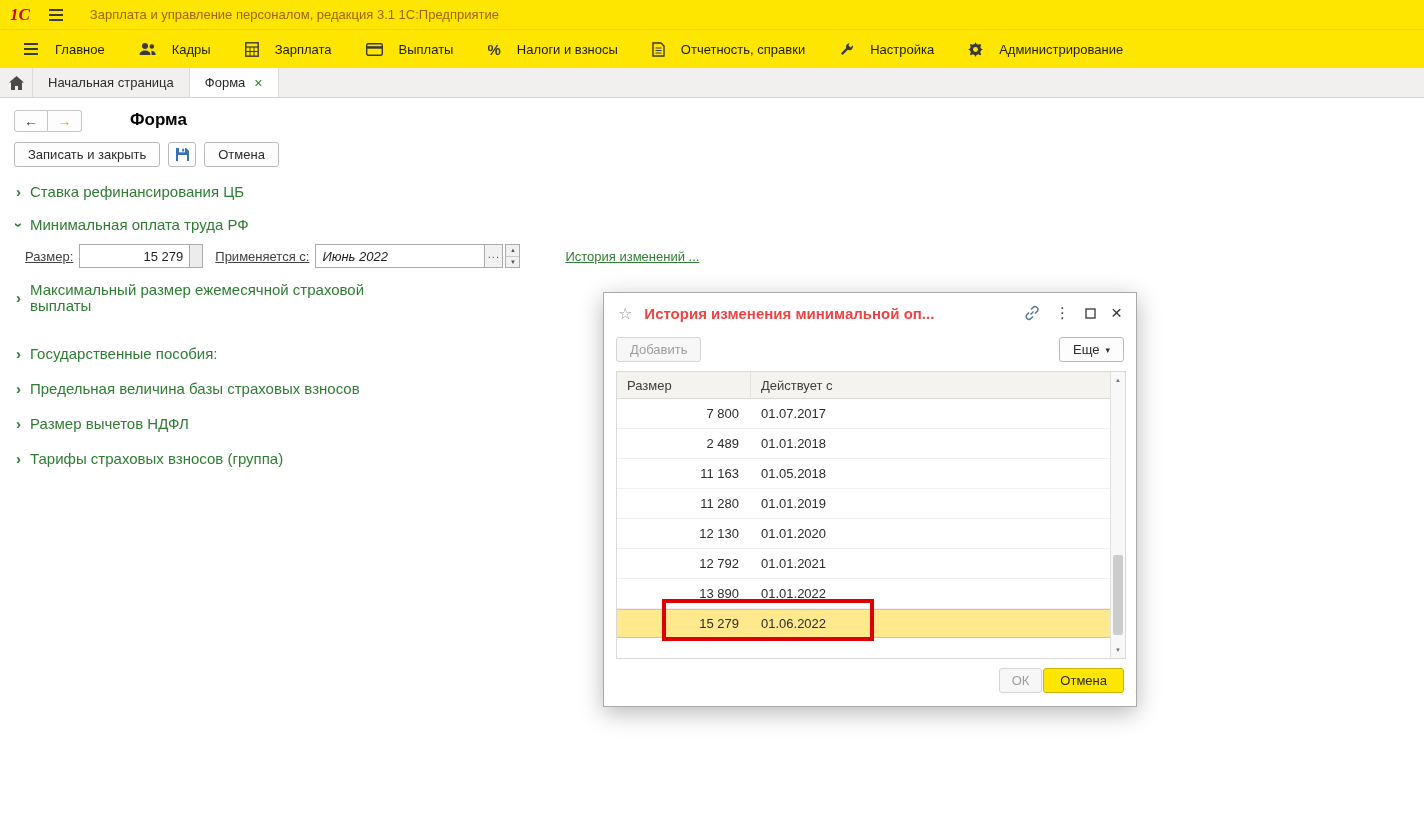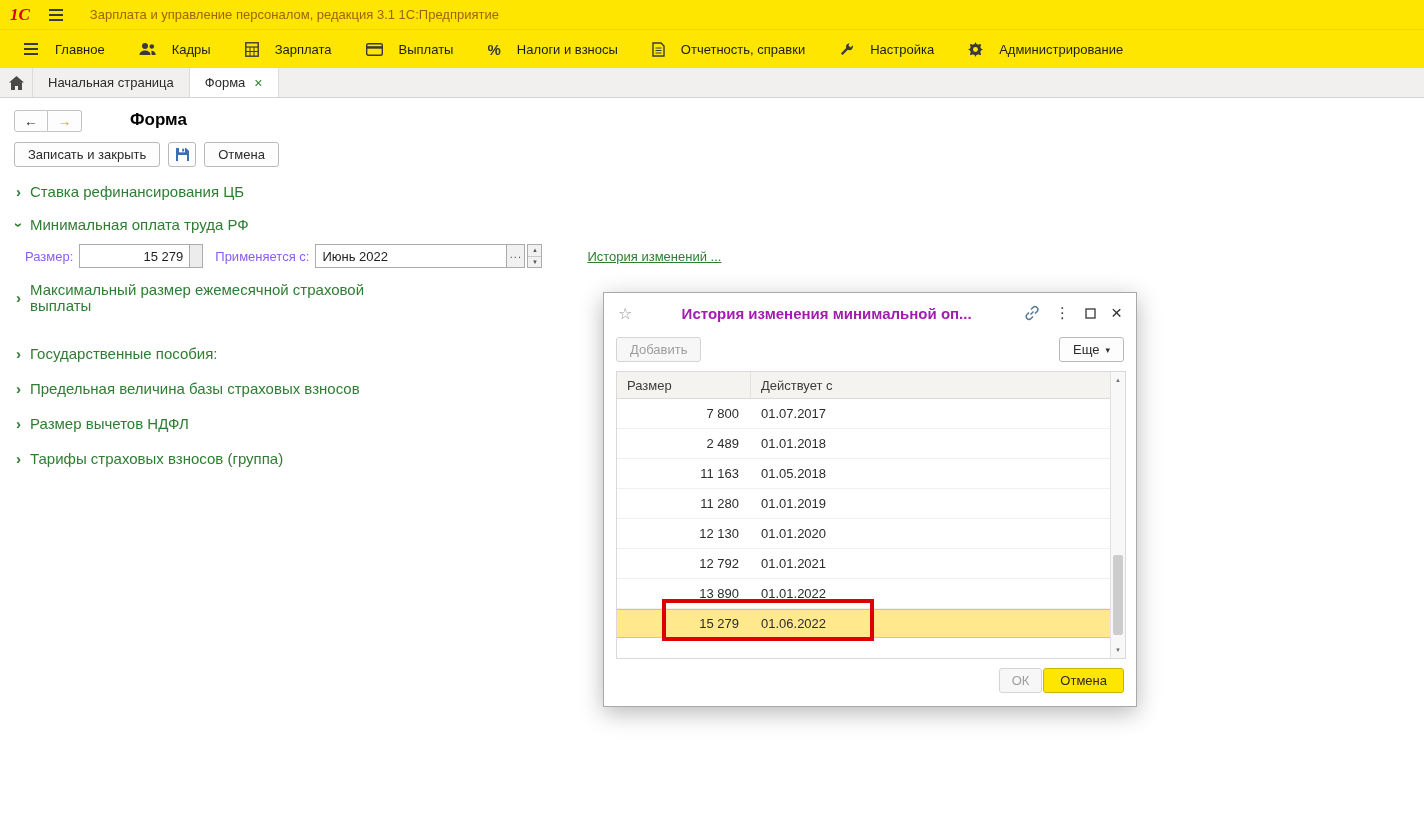--- a/index.html
+++ b/index.html
@@ -47,43 +47,43 @@
        display:flex;align-items:center;font-size:13px;color:#2b2b2b;cursor:pointer;box-sizing:border-box;}
   .icon-btn{width:28px;padding:0;justify-content:center;}
 
   .section{position:absolute;left:16px;display:flex;gap:9px;color:#2E7D32;cursor:pointer;align-items:center;}
   .chev{font-size:15px;font-weight:bold;line-height:14px;display:inline-block;color:#2E7D32;}
   .chev.open{transform:rotate(90deg);}
   .section .lbl{font-size:15px;line-height:16px;}
   .section.wrap .lbl{max-width:350px;}
 
   .form-row{position:absolute;left:25px;top:145px;display:flex;align-items:center;height:26px;}
-  .fld-label{color:#8b5cf6;margin-right:6px;}
+  .fld-label{color:#404040;margin-right:6px;text-decoration:underline;}
   input.fld{height:24px;border:1px solid #ABABAB;font-family:inherit;font-size:13px;padding:0 6px;
             box-sizing:border-box;background:#fff;color:#1d1d1d;}
   .fld-size{width:111px;text-align:right;}
-  .fld-date{width:192px;}
+  .fld-date{width:170px;font-style:italic;}
   .mini-btn{height:24px;border:1px solid #ABABAB;background:#F1F1F1;box-sizing:border-box;display:flex;
             align-items:center;justify-content:center;color:#555;cursor:pointer;}
   .grip{width:13px;border-left:none;background:#ECECEC;}
   .dots-btn{width:18px;border-left:none;font-size:11px;letter-spacing:1px;padding-bottom:5px;}
   .spin{width:15px;height:24px;margin-left:2px;display:flex;flex-direction:column;border:1px solid #ABABAB;box-sizing:border-box;}
   .spin div{flex:1;display:flex;align-items:center;justify-content:center;font-size:6px;color:#555;
             background:#F1F1F1;cursor:pointer;}
   .spin div:first-child{border-bottom:1px solid #C9C9C9;}
   .gap12{width:12px;} .gap45{width:45px;}
   .link{color:#2E7D32;text-decoration:underline;cursor:pointer;}
 
   
   .dialog{position:absolute;left:603px;top:292px;width:534px;height:415px;background:#fff;
           border:1px solid #A9A9A9;box-shadow:0 6px 22px rgba(0,0,0,.28);box-sizing:border-box;}
   .dlg-head{position:absolute;left:0;top:0;right:0;height:40px;display:flex;align-items:center;
             padding:0 14px;box-sizing:border-box;}
   .dlg-star{color:#9a9a9a;font-size:16px;cursor:pointer;}
-  .dlg-title{font-size:15px;font-weight:bold;color:#a21caf;margin-left:12px;flex:1;white-space:nowrap;overflow:hidden;text-align:center;}
+  .dlg-title{font-size:15px;font-weight:bold;color:#ef4444;margin-left:12px;flex:1;white-space:nowrap;overflow:hidden;}
   .dlg-ico{margin-left:15px;cursor:pointer;display:flex;align-items:center;color:#444;}
   .dlg-kebab{font-size:15px;}
   .dlg-close{font-size:19px;color:#333;}
   .dlg-toolbar{position:absolute;left:12px;right:12px;top:44px;height:25px;display:flex;justify-content:space-between;}
   .btn.disabled{color:#9d9d9d;background:#F7F7F7;border-color:#D4D4D4;cursor:default;}
   .caret{font-size:9px;margin-left:6px;color:#333;}
 
   .tbl{position:absolute;left:12px;top:78px;width:510px;height:288px;border:1px solid #D9D9D9;
        box-sizing:border-box;background:#fff;}
   .tbl-head{display:flex;height:26px;background:#F4F3F0;border-bottom:1px solid #DADADA;color:#3c3c3c;}

